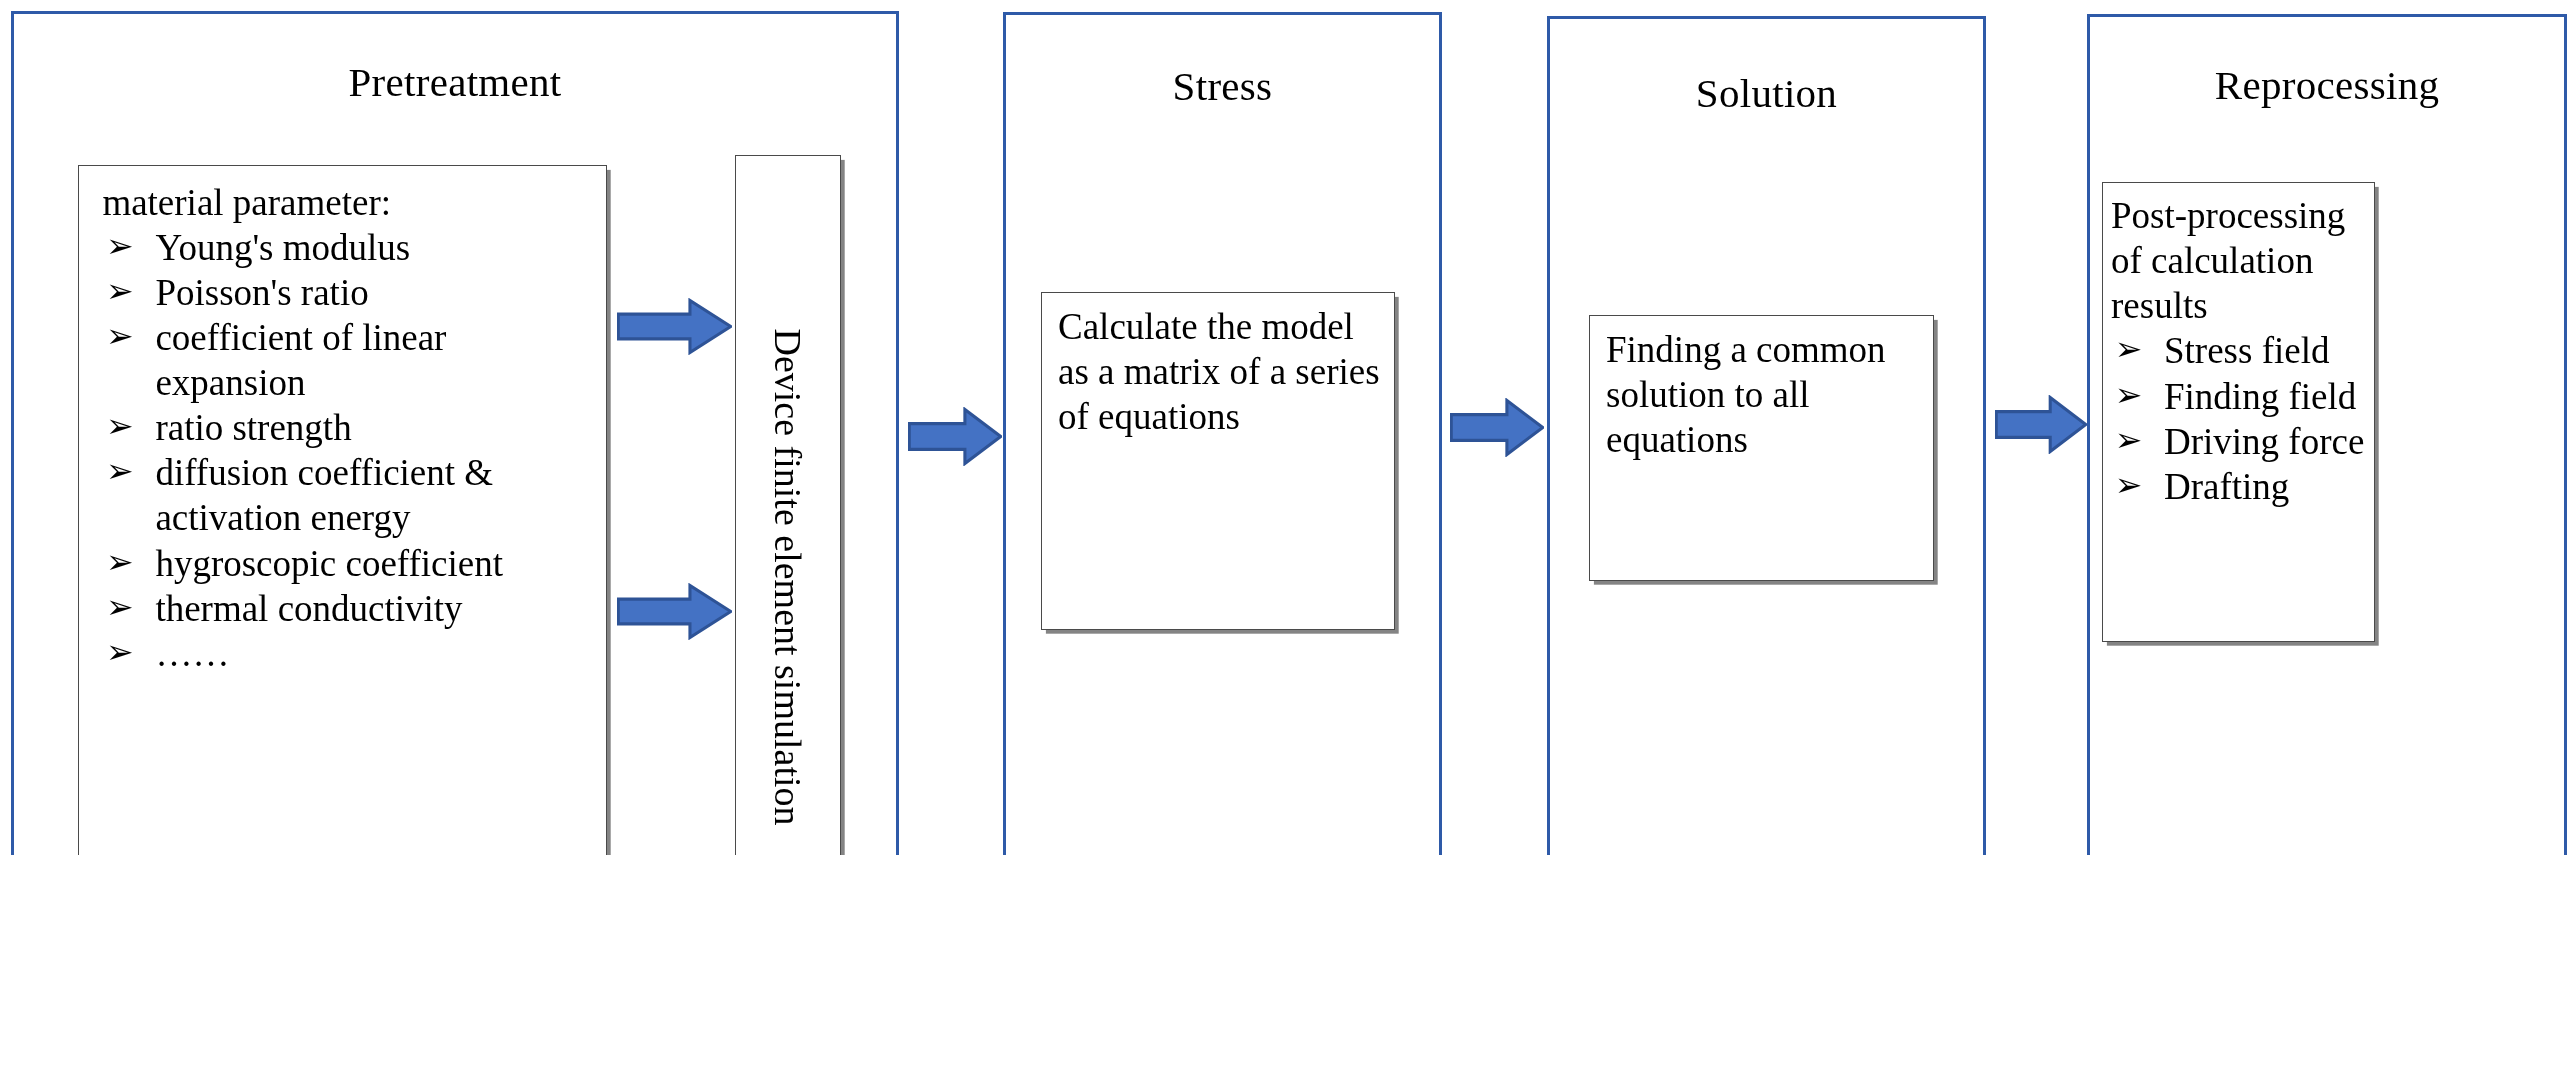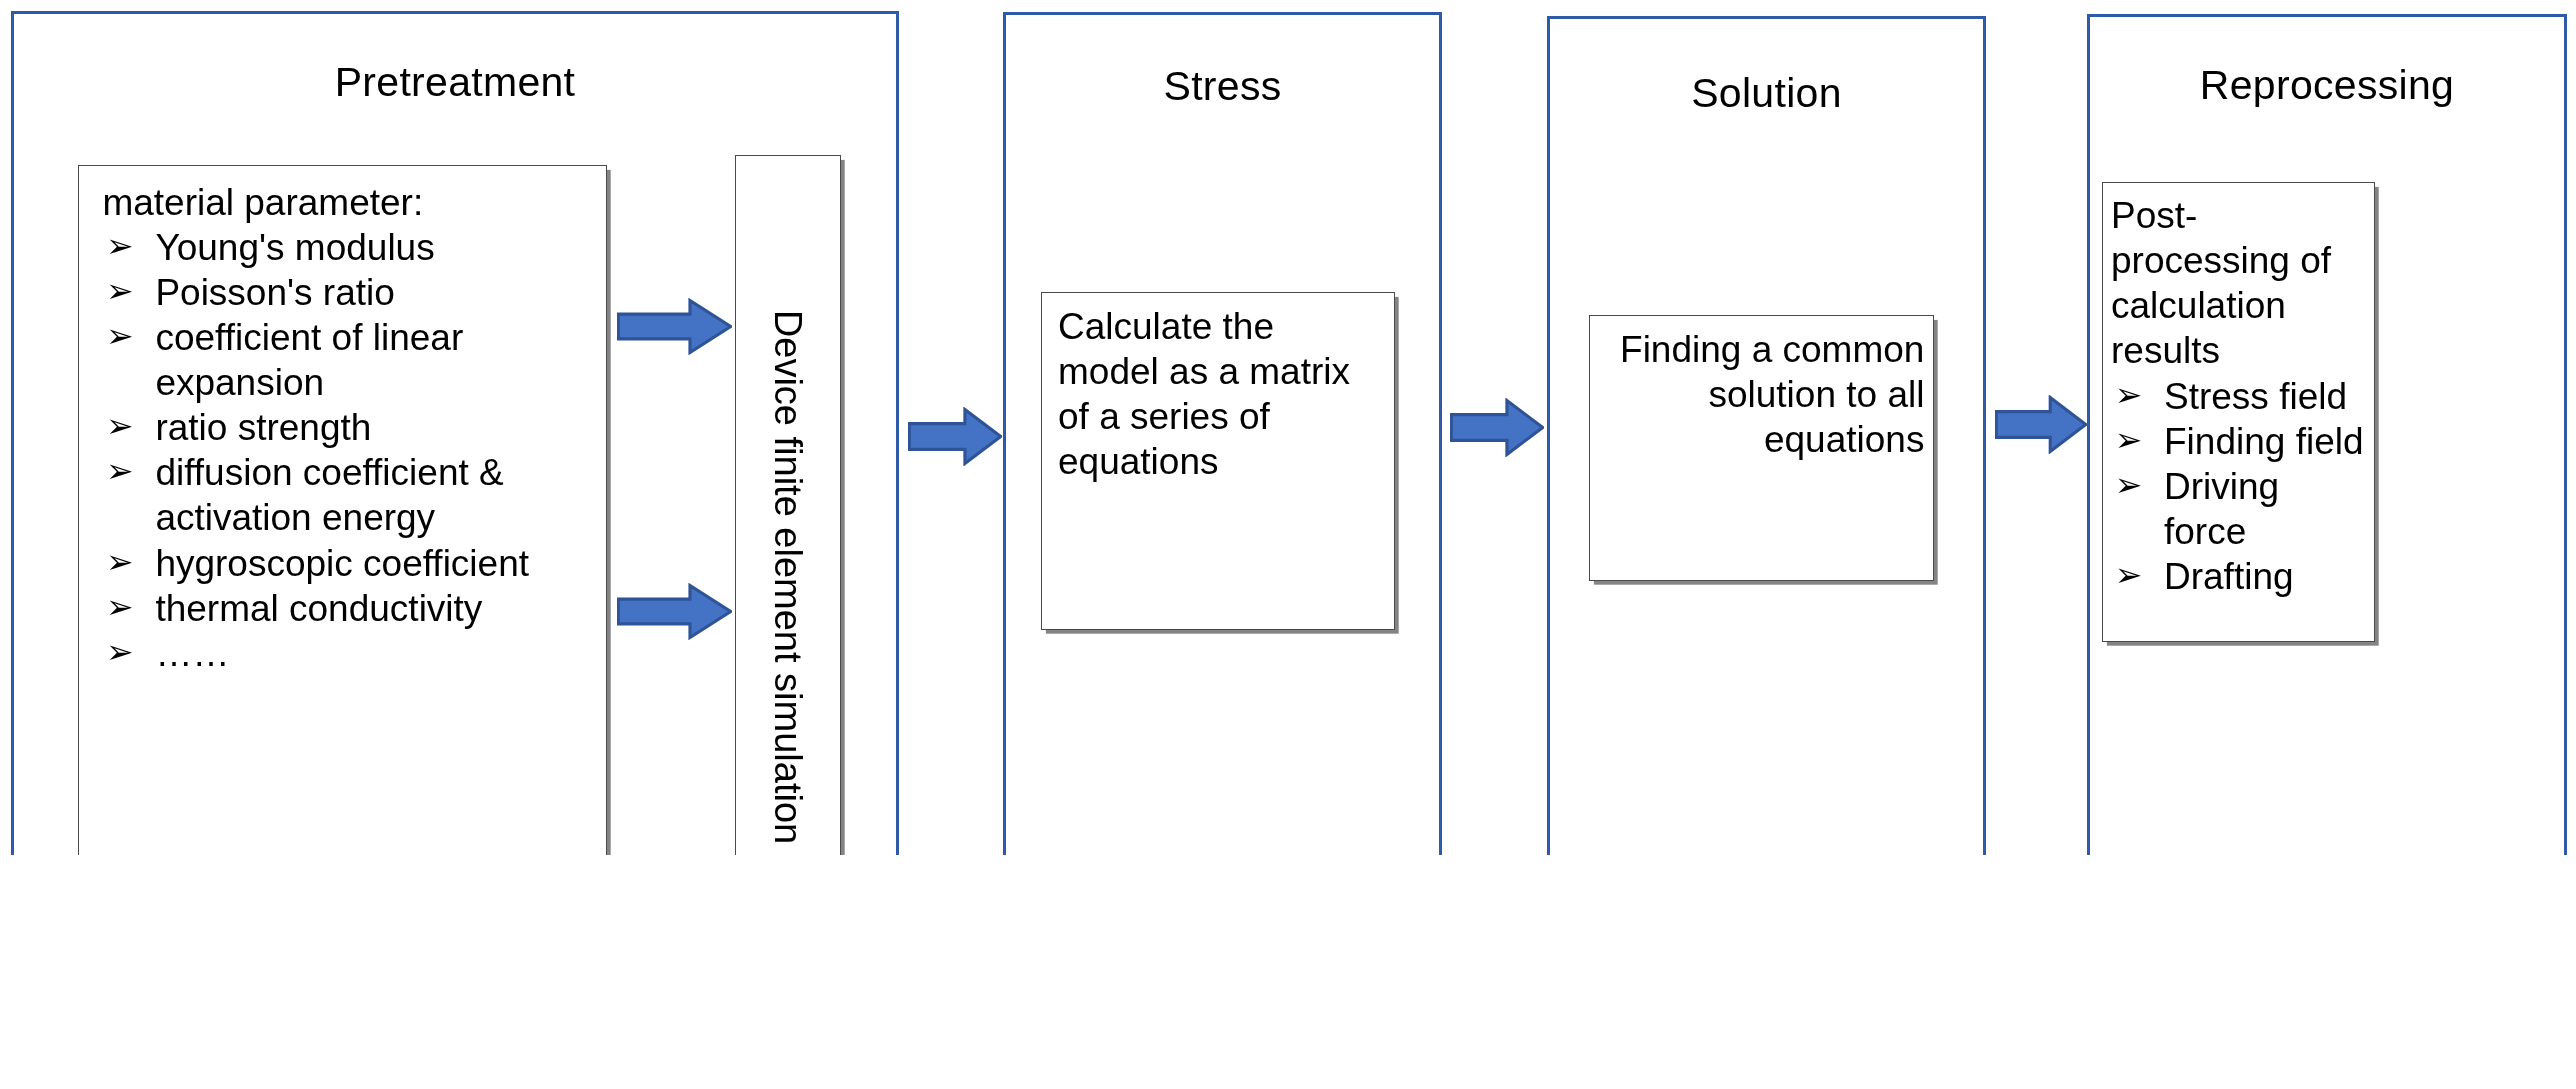--- a/index.html
+++ b/index.html
@@ -6,21 +6,21 @@
   html, body {
     margin: 0;
     padding: 0;
     background: #ffffff;
   }
   #stage {
     position: relative;
     width: 2576px;
     height: 855px;
     background: #ffffff;
-    font-family: Liberation Sans, sans-serif;
+    font-family: Liberation Serif, serif;
     color: #000000;
     overflow: hidden;
   }
 
   
   .panel {
     position: absolute;
     box-sizing: border-box;
     border: 3.1px solid #2E5AA8;
     background: #ffffff;
@@ -172,21 +172,21 @@
   <div class="arrow" style="left:1450px; top:398px; width:94px; height:59px;">
     <svg viewBox="0 0 152 96" preserveAspectRatio="none" aria-hidden="true">
       <polygon points="2,27 92,27 92,4 150,48 92,92 92,69 2,69" fill="#4472C4" stroke="#2E5396" stroke-width="5" stroke-linejoin="miter"></polygon>
     </svg>
   </div>
 
   <div class="panel" style="left:1547px; top:16px; width:439px; height:1068px;">
     <div class="panel-title" style="top:54px;">Solution</div>
   </div>
 
-  <div class="inner-box" style="left:1589px; top:315px; width:345px; height:266px;text-align:right;">
+  <div class="inner-box" style="left:1589px; top:315px; width:345px; height:266px;">
     <div class="btext" style="position:absolute; left:16px; top:11px; right:8.6px;">Finding a common solution to all equations</div>
   </div>
 
   <div class="arrow" style="left:1995px; top:395px; width:92px; height:59px;">
     <svg viewBox="0 0 150 96" preserveAspectRatio="none" aria-hidden="true">
       <polygon points="2,27 90,27 90,4 148,48 90,92 90,69 2,69" fill="#4472C4" stroke="#2E5396" stroke-width="5" stroke-linejoin="miter"></polygon>
     </svg>
   </div>
 
   <div class="panel" style="left:2087px; top:13.6px; width:480px; height:1067px;">

